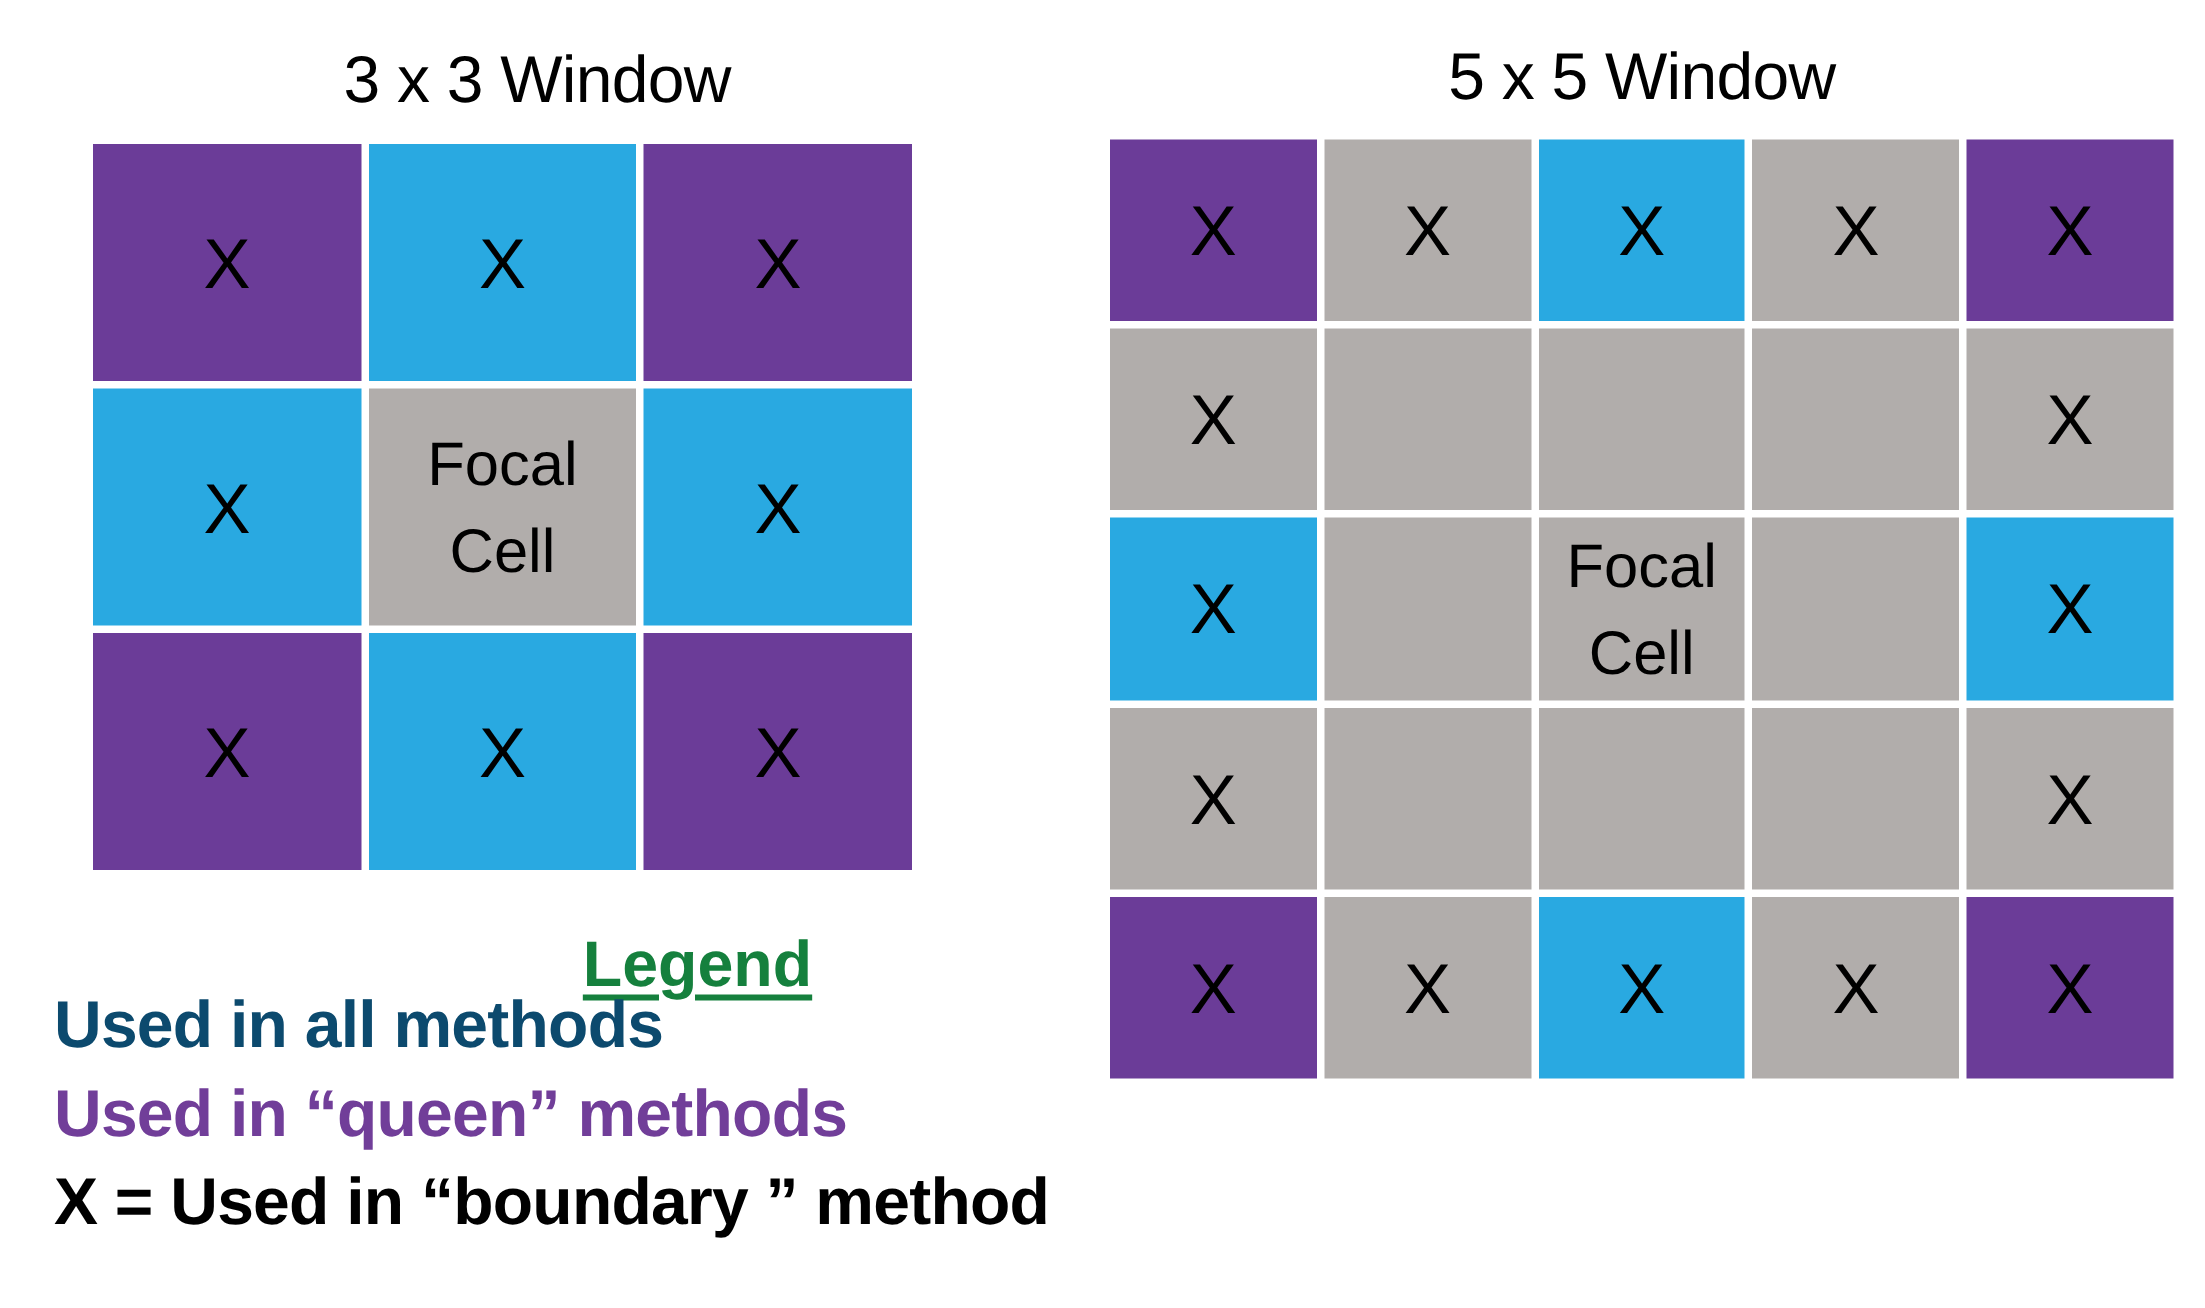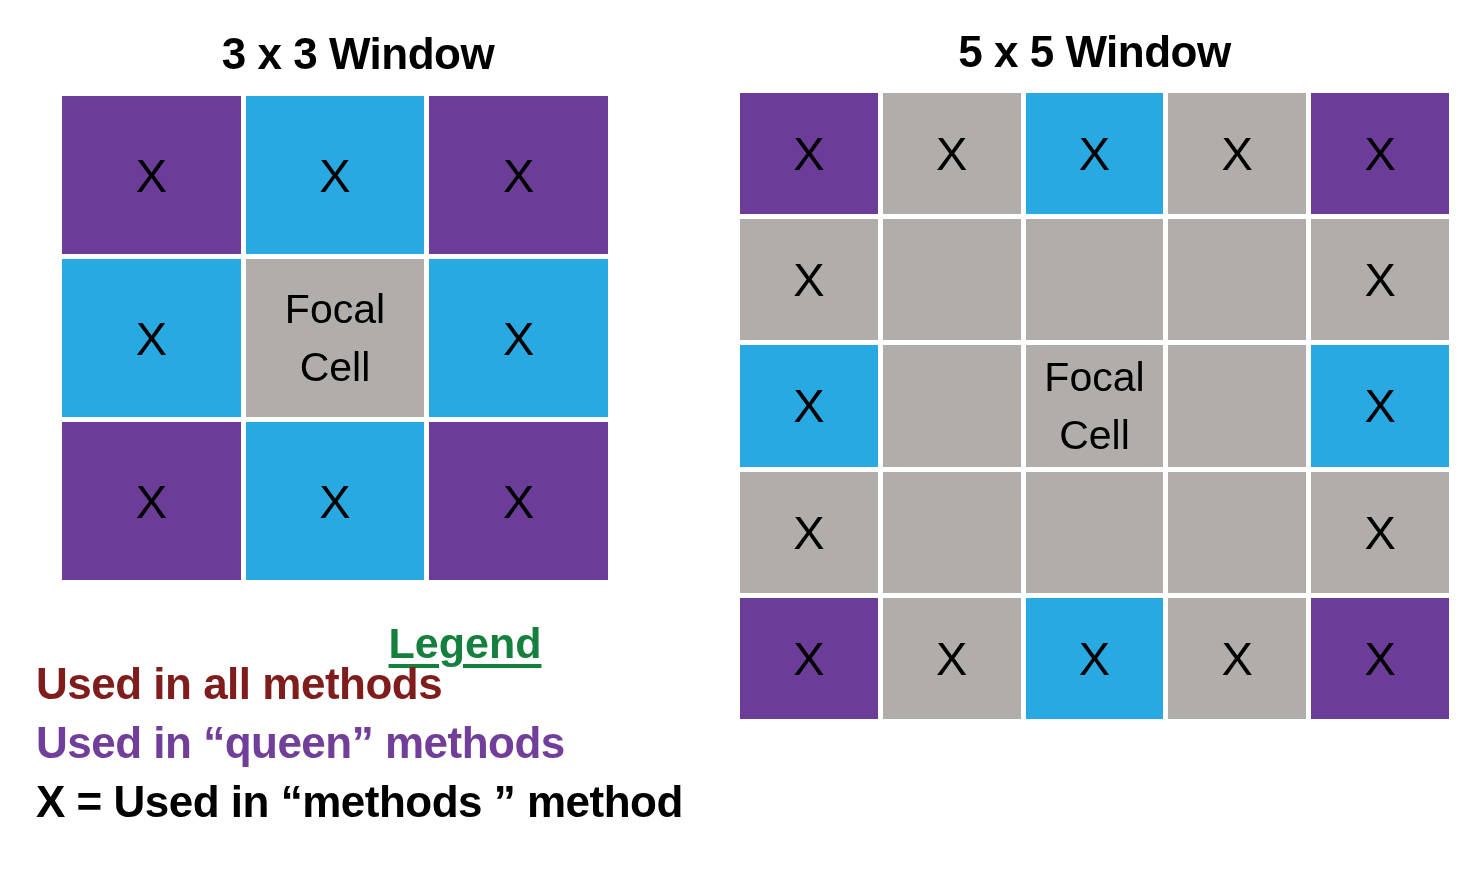--- a/index.html
+++ b/index.html
@@ -12,21 +12,21 @@
     position: relative;
     width: 1470px;
     height: 872px;
     background: #ffffff;
     overflow: hidden;
   }
   .title {
     position: absolute;
     text-align: center;
     font-size: 44px;
-    font-weight: 700;
+    font-weight: 400;
     color: #000000;
     line-height: 1.1;
     letter-spacing: -0.5px;
   }
   .t3 { left: 85px;  top: 30px; width: 546px; }
   .t5 { left: 740px; top: 28px; width: 709px; }
 
   .grid {
     position: absolute;
     display: grid;
@@ -187,16 +187,16 @@
       </div>
       <div class="cell gray">
         <span class="mark">X</span>
       </div>
       <div class="cell purple">
         <span class="mark">X</span>
       </div>
     </div>
 
   <div class="legend-title">Legend</div>
-  <div class="legend-item li1" style="color: #7f1d1d;">Used in all methods</div>
+  <div class="legend-item li1" style="color: #0c4a6e;">Used in all methods</div>
   <div class="legend-item li2" style="color: rgb(113, 62, 153);">Used in “queen” methods</div>
-  <div class="legend-item li3" style="color: rgb(0, 0, 0);">X = Used in “methods ” method</div>
+  <div class="legend-item li3" style="color: rgb(0, 0, 0);">X = Used in “boundary ” method</div>
 </div>
 
 </body></html>

